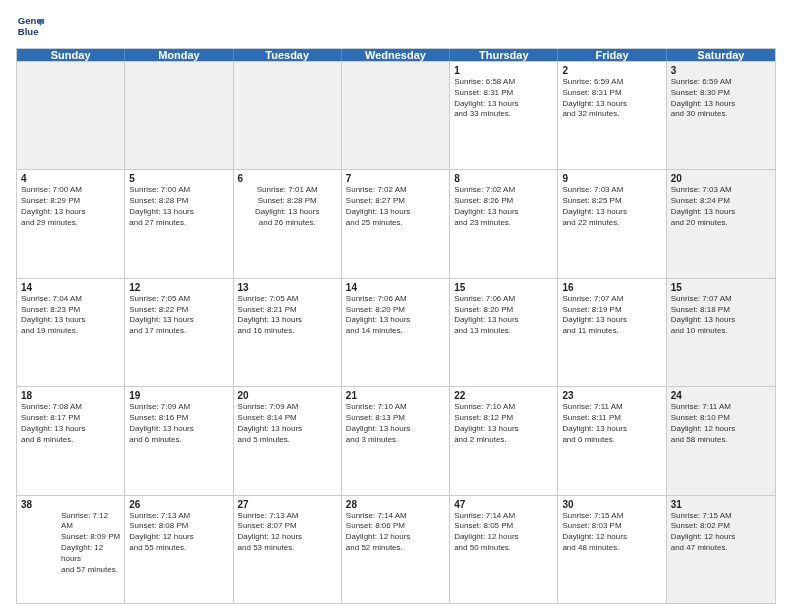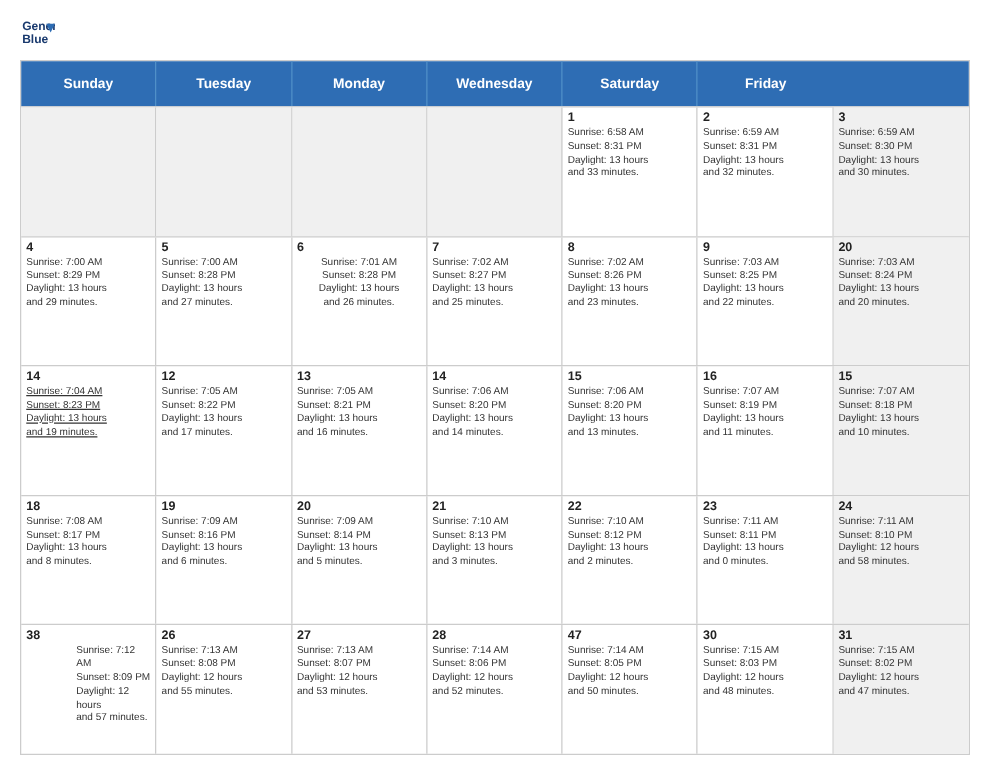--- a/index.html
+++ b/index.html
@@ -54,21 +54,21 @@
     .cal-header-row {
       display: grid;
       grid-template-columns: repeat(7, 1fr);
       background: #2e6db4;
     }
     .cal-header-cell {
       color: #fff;
       font-size: 11px;
       font-weight: bold;
       text-align: center;
-      padding: 12px 2px;
+      padding: 0 2px;
       border-right: 1px solid #5090c8;
     }
     .cal-header-cell:last-child { border-right: none; }
     .cal-body {
       display: flex;
       flex-direction: column;
       flex: 1;
     }
     .cal-row {
       display: grid;
@@ -113,25 +113,26 @@
     </div>
     <div class="title-block">
       <div class="month-year"></div>
       <div class="location"></div>
     </div>
   </div>
 
   <div class="calendar">
     <div class="cal-header-row">
     <div class="cal-header-cell">Sunday</div>
+        <div class="cal-header-cell">Monday</div>
         <div class="cal-header-cell">Tuesday</div>
-        <div class="cal-header-cell">Monday</div>
         <div class="cal-header-cell">Wednesday</div>
+        <div class="cal-header-cell">Thursday</div>
+        <div class="cal-header-cell">Friday</div>
         <div class="cal-header-cell">Saturday</div>
-        <div class="cal-header-cell">Friday</div>
       </div>
     <div class="cal-body">
     <div class="cal-row">
           <div class="cal-cell empty shaded"></div>
           <div class="cal-cell empty shaded"></div>
           <div class="cal-cell empty shaded"></div>
           <div class="cal-cell empty shaded"></div>
           <div class="cal-cell">
             <div class="day-number">1</div>
             <div class="cell-text" style="white-space: pre-line;">Sunrise: 6:58 AM
@@ -201,21 +202,21 @@
             <div class="day-number">20</div>
             <div class="cell-text" style="white-space: pre-line;">Sunrise: 7:03 AM
 Sunset: 8:24 PM
 Daylight: 13 hours
 and 20 minutes.</div>
           </div>
         </div>
         <div class="cal-row">
           <div class="cal-cell">
             <div class="day-number">14</div>
-            <div class="cell-text" style="white-space: pre-line; text-decoration: underline;">Sunrise: 7:04 AM
+            <div class="cell-text" style="white-space: pre-line;">Sunrise: 7:04 AM
 Sunset: 8:23 PM
 Daylight: 13 hours
 and 19 minutes.</div>
           </div>
           <div class="cal-cell">
             <div class="day-number">12</div>
             <div class="cell-text" style="white-space: pre-line;">Sunrise: 7:05 AM
 Sunset: 8:22 PM
 Daylight: 13 hours
 and 17 minutes.</div>

